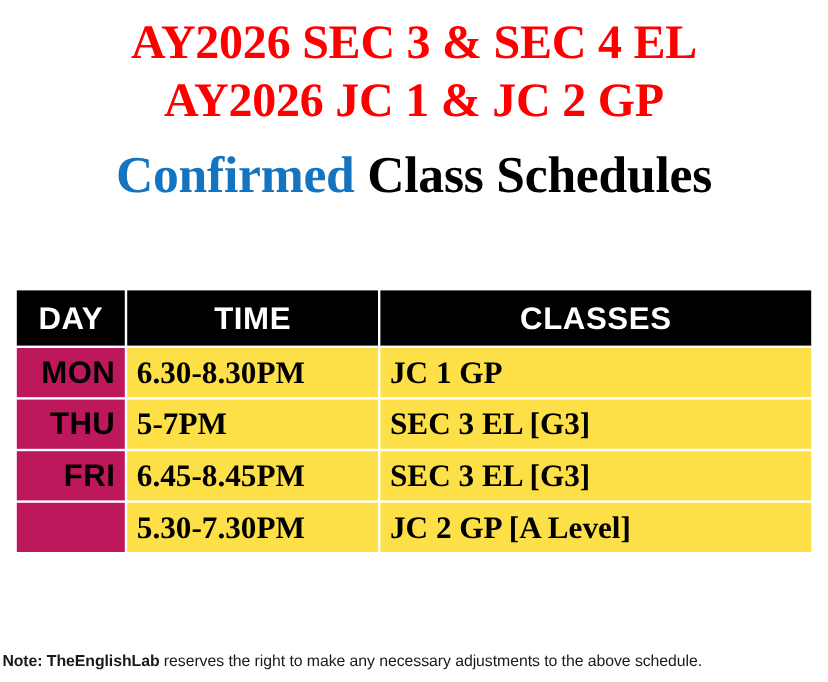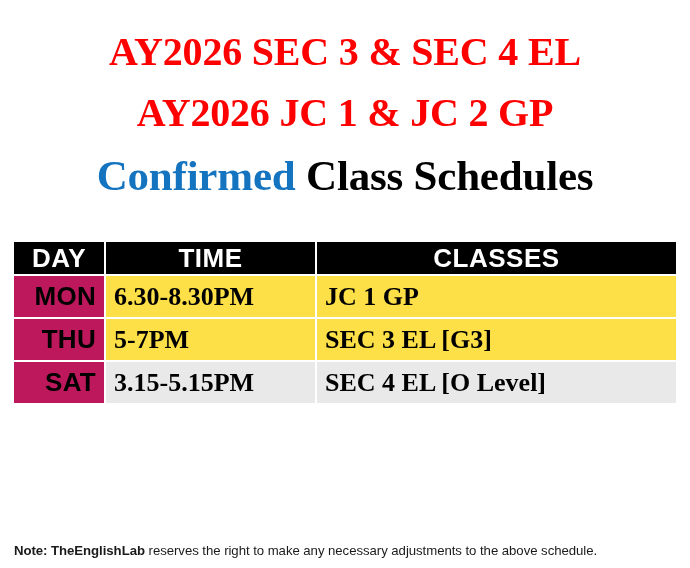--- a/index.html
+++ b/index.html
@@ -11,37 +11,37 @@
     width: 690px;
     height: 568px;
     overflow: hidden;
     font-family: "Liberation Serif", serif;
     position: relative;
     -webkit-font-smoothing: antialiased;
   }
 
   
   .title-block {
-    padding-top: 30px;
+    padding-top: 13px;
     text-align: center;
   }
   .title-line {
     font-family: "Liberation Serif", serif;
     font-weight: bold;
     line-height: 1.12;
     white-space: nowrap;
     letter-spacing: -0.2px;
   }
   .title-line-1,
   .title-line-2 {
     font-size: 40px;
     color: #ff0000;
   }
   .title-line-2 {
-    margin-top: 16px;
+    margin-top: 4px;
   }
   .title-line-3 {
     font-size: 43px;
     margin-top: 16px;
     color: #000000;
   }
   .title-accent {
     color: #1574bf;
     text-align: center;
   }
@@ -63,21 +63,21 @@
   table.schedule col.col-time  { width: 209px; }
   table.schedule col.col-class { width: auto; }
 
   table.schedule th {
     background: #000000;
     color: #ffffff;
     font-family: "Liberation Sans", sans-serif;
     font-weight: bold;
     font-size: 26px;
     letter-spacing: 0.5px;
-    height: 32px;
+    height: 46px;
     text-align: center;
     vertical-align: middle;
     padding: 0;
   }
 
   table.schedule td {
     height: 41px;
     vertical-align: middle;
     padding: 0 8px;
     font-size: 26px;
@@ -103,21 +103,21 @@
   td.cell-class { padding-left: 10px; }
 
   tr.row-highlight td.cell-time,
   tr.row-highlight td.cell-class {
     background: #e9e9e9;
   }
 
   
   .footer-note {
     position: absolute;
-    left: 14px;
+    left: 2px;
     top: 542px;
     width: 672px;
     font-family: "Liberation Sans", sans-serif;
     font-size: 13.2px;
     color: #1a1a1a;
     line-height: 1.3;
     white-space: nowrap;
     letter-spacing: -0.05px;
   }
   .footer-note .note-strong {
@@ -151,22 +151,27 @@
         <tr>
           <td class="cell-day">MON</td>
           <td class="cell-time">6.30-8.30PM</td>
           <td class="cell-class">JC 1 GP</td>
         </tr>
         <tr>
           <td class="cell-day">THU</td>
           <td class="cell-time">5-7PM</td>
           <td class="cell-class">SEC 3 EL [G3]</td>
         </tr>
-        <tr class="row-highlight">
-          <td class="cell-day">SAT</td>
-          <td class="cell-time">3.15-5.15PM</td>
-          <td class="cell-class">SEC 4 EL [O Level]</td>
+        <tr>
+          <td class="cell-day">FRI</td>
+          <td class="cell-time">6.45-8.45PM</td>
+          <td class="cell-class">SEC 3 EL [G3]</td>
+        </tr>
+        <tr>
+          <td class="cell-day"></td>
+          <td class="cell-time">5.30-7.30PM</td>
+          <td class="cell-class">JC 2 GP [A Level]</td>
         </tr>
       </tbody>
   </table>
 </div>
 
 <div class="footer-note"><span class="note-strong">Note: TheEnglishLab</span><span> reserves the right to make any necessary adjustments to the above schedule.</span></div>
 
 </body></html>

